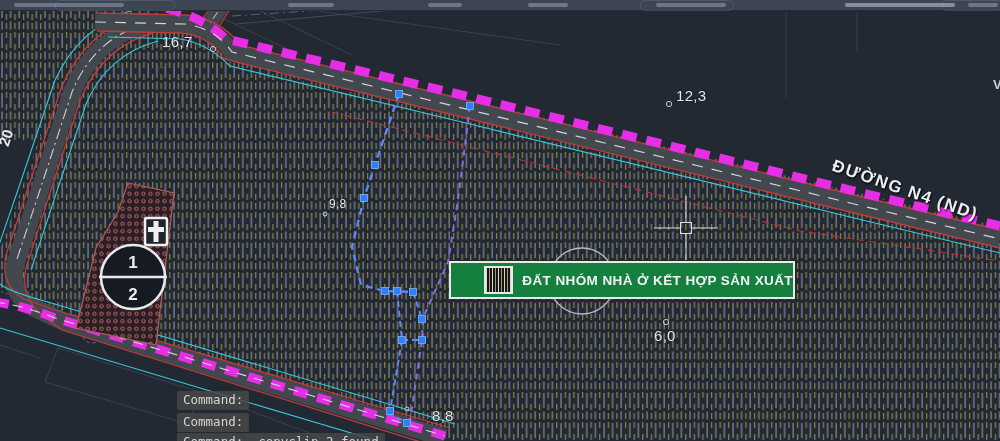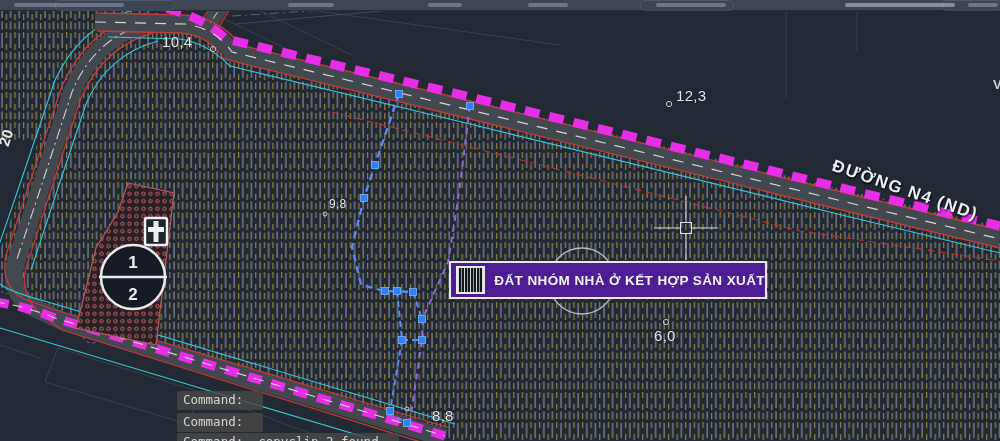--- a/index.html
+++ b/index.html
@@ -20,33 +20,33 @@
   #roadname{position:absolute;left:836px;top:156px;width:170px;color:#eceef1;
         font-size:17px;font-weight:bold;letter-spacing:1.5px;
         transform:rotate(19deg);transform-origin:left top;z-index:4;
         text-shadow:1px 1px 2px #000;}
   #leftroadlbl{position:absolute;left:-5px;top:143px;color:#e8eaee;font-size:15px;
         font-weight:bold;transform:rotate(-72deg);transform-origin:left top;z-index:4;}
   #edgefrag{position:absolute;left:993px;top:77px;color:#cdd2d9;font-size:13px;
         font-weight:bold;z-index:4;}
   
   #landbox{position:absolute;left:449px;top:261px;width:314px;height:34px;
-        background:#4c1d95;border:2px solid #e9e9e9;display:flex;
-        align-items:center;z-index:5;}
+        background:#15803d;border:2px solid #e9e9e9;display:flex;
+        align-items:center;z-index:5;padding-left:28px;}
   #swatch{width:54px;height:24px;margin-left:5px;border:2px solid #e9e9e9;
         background:#11151c;
         background-image:repeating-linear-gradient(90deg,
            #d8d8d8 0px,#d8d8d8 1px,#11151c 1px,#11151c 3px,
            #b49a46 3px,#b49a46 4px,#11151c 4px,#11151c 6px);}
   #landlabel{color:#f2f3f5;font-size:13.5px;font-weight:bold;letter-spacing:.4px;
         margin-left:9px;white-space:nowrap;}
   
   .cmd{position:absolute;left:177px;background:rgba(72,72,72,0.82);
        color:#d6d6d6;font-family:"DejaVu Sans Mono",monospace;font-size:12.5px;
-       line-height:1.25;padding:1px 20px 2px 6px;border-radius:2px;
+       line-height:1.25;padding:1px 6px 2px 6px;border-radius:2px;
        white-space:pre;z-index:7;}
 </style>
 </head>
 <body>
 
 <div id="stage">
 
   <div id="topbar">
     <div class="tb-pill" style="left:55px;width:118px"></div>
     <div class="tb-pill" style="left:640px;width:92px"></div>
@@ -183,21 +183,21 @@
       <line x1="686" y1="186" x2="686" y2="212"></line>
       <line x1="686" y1="224" x2="686" y2="250"></line>
       <rect x="680.5" y="212.5" width="11" height="11"></rect>
     </g>
   </svg>
 
   <div id="roadname">ĐƯỜNG N4 (ND)</div>
   <div id="leftroadlbl">20</div>
   <div id="edgefrag">V</div>
 
-  <div class="elev" style="left:162px;top:34px">10,4</div>
+  <div class="elev" style="left:162px;top:34px">16,7</div>
   <div class="elev" style="left:676px;top:88px">12,3</div>
   <div class="elev" style="left:329px;top:198px;font-size:12px">9,8</div>
   <div class="elev" style="left:654px;top:328px">6,0</div>
   <div class="elev" style="left:432px;top:408px">8,8</div>
 
   <div id="landbox">
     <div id="swatch"></div>
     <span id="landlabel">ĐẤT NHÓM NHÀ Ở KẾT HỢP SẢN XUẤT</span>
   </div>
 

